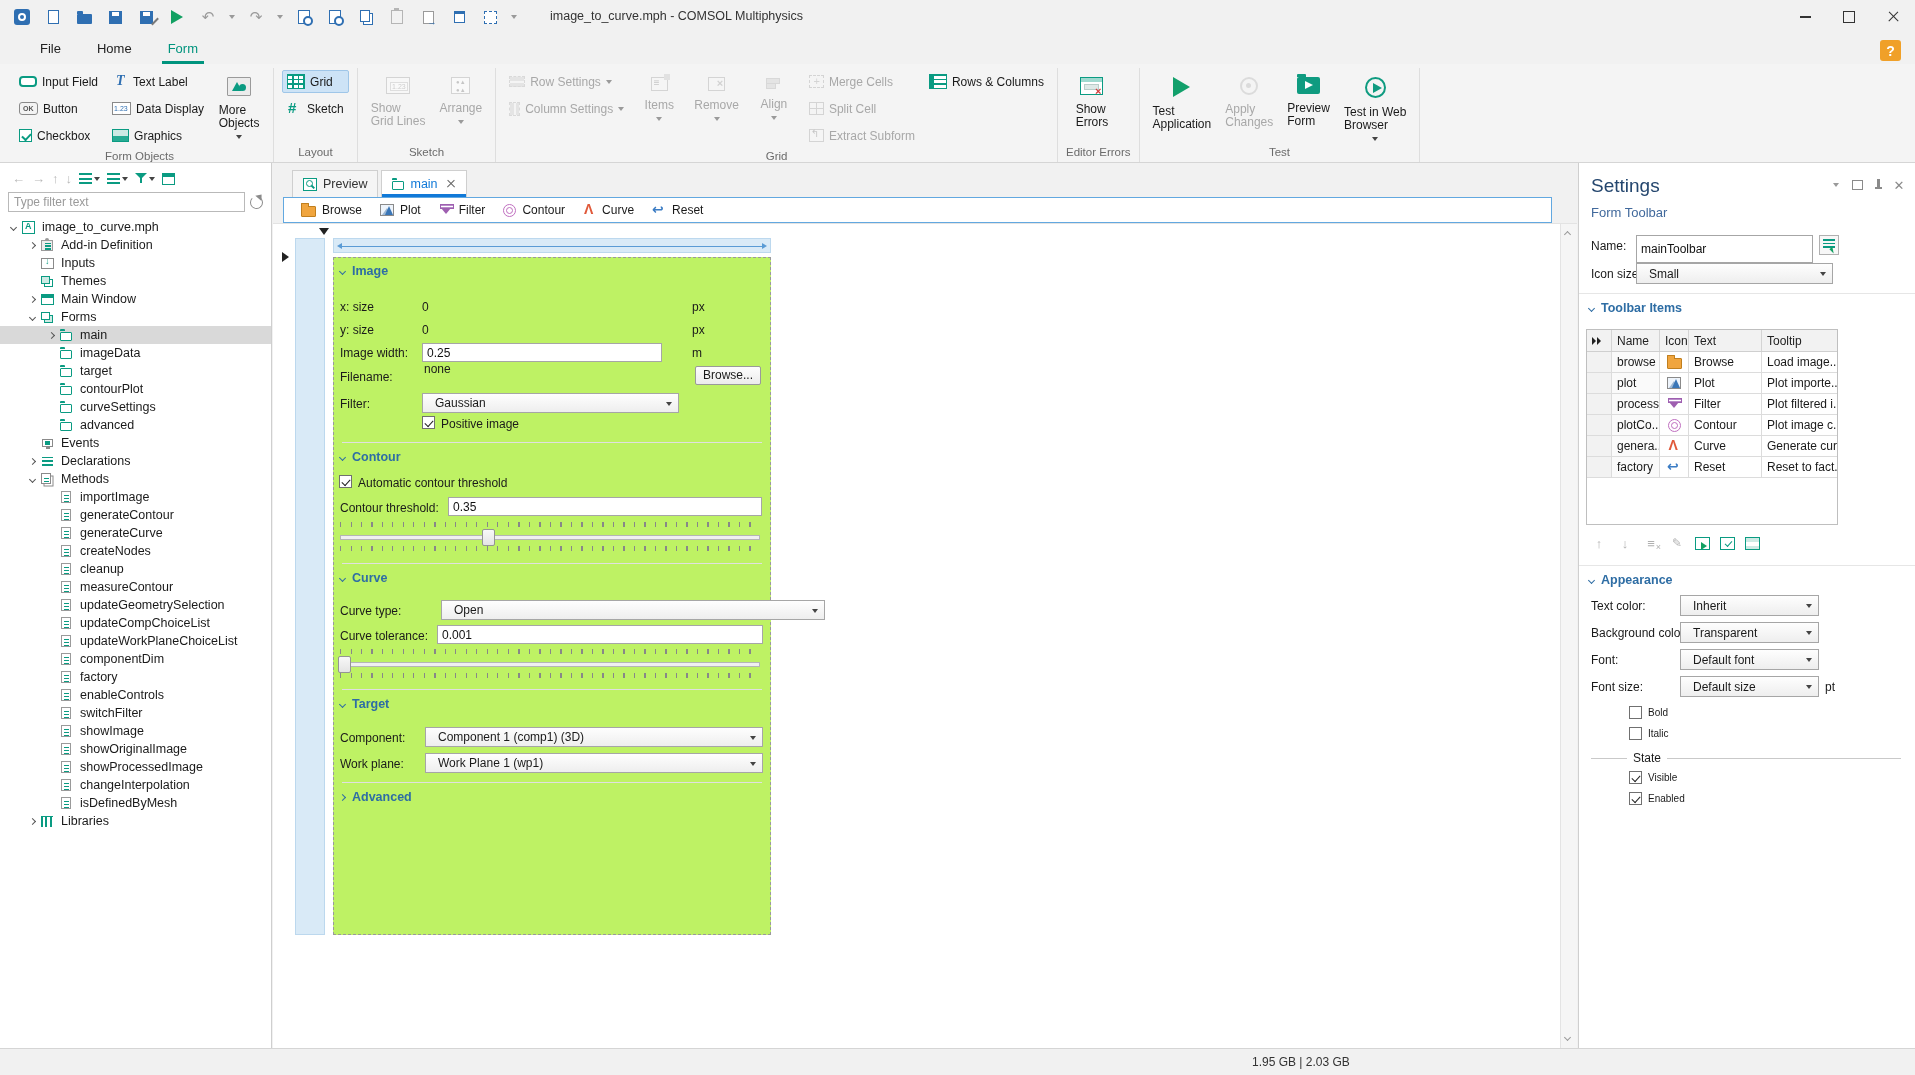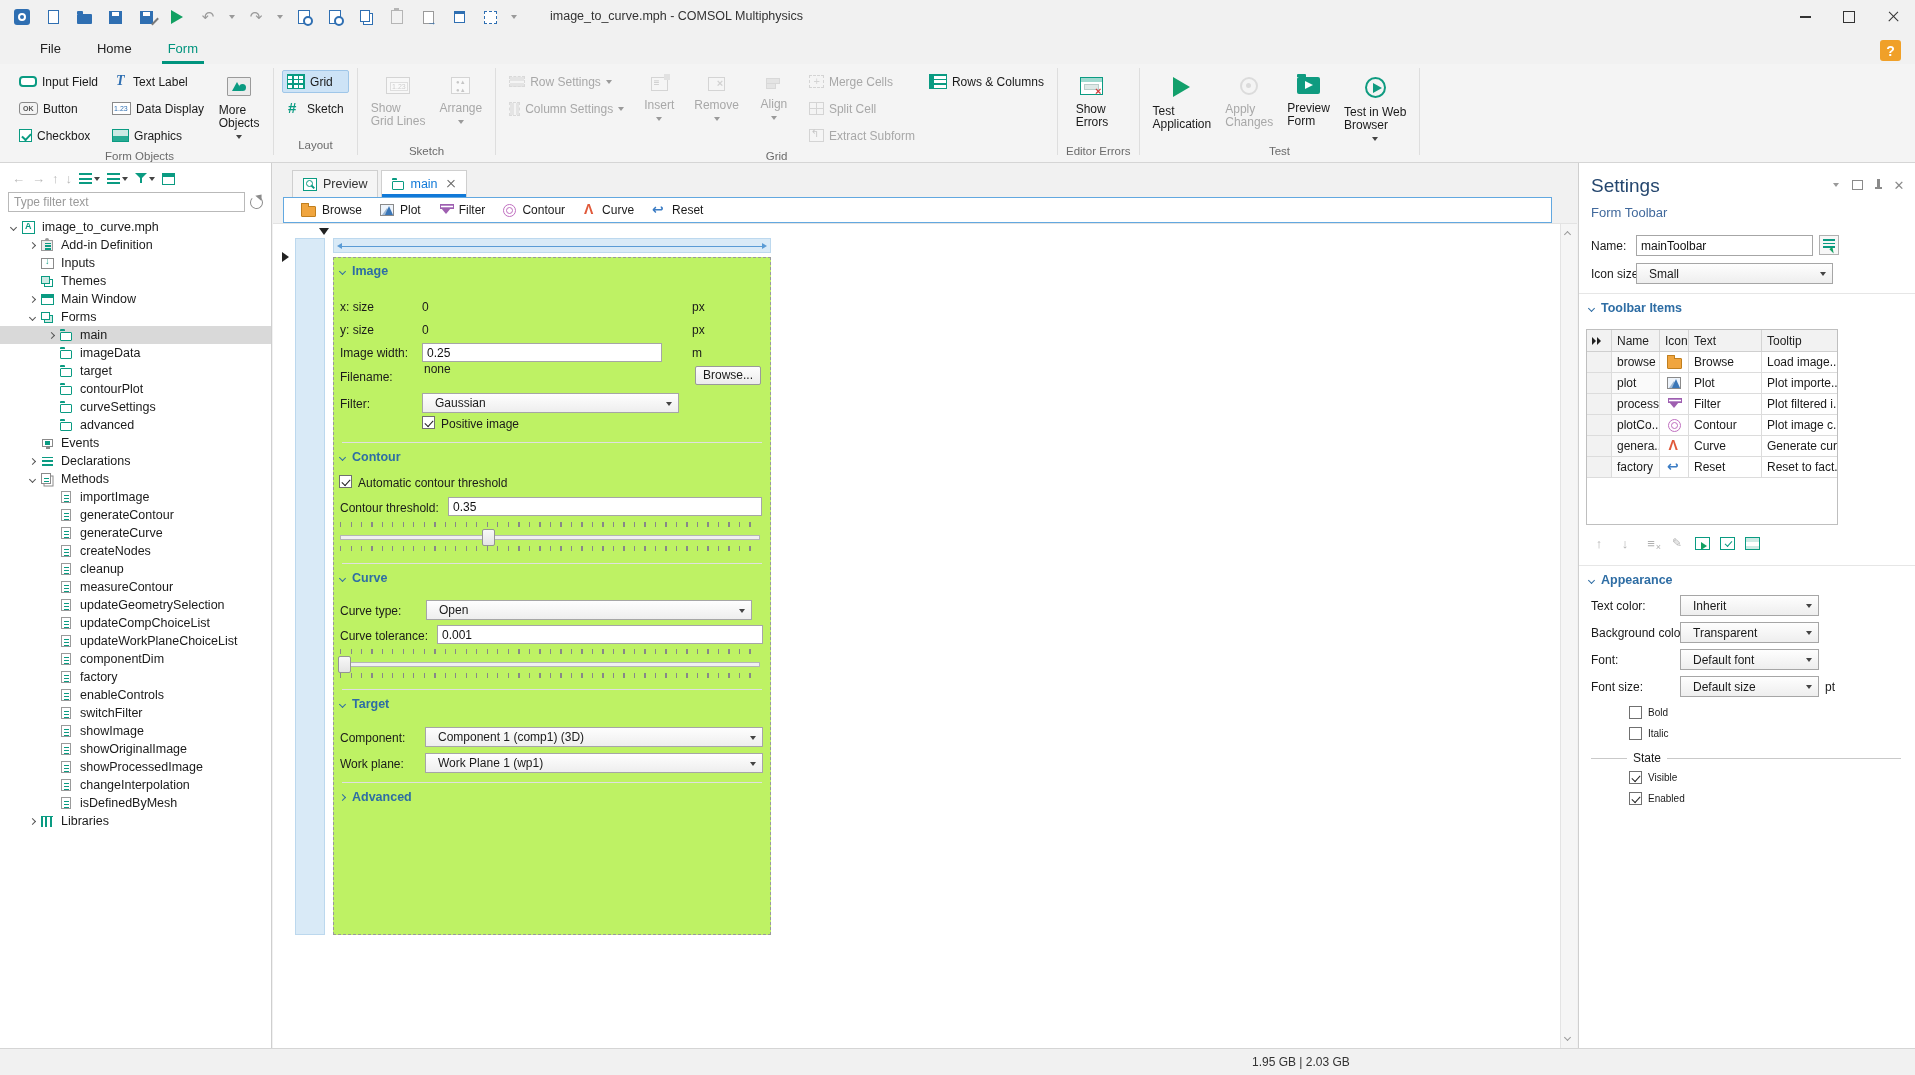--- a/index.html
+++ b/index.html
@@ -46,21 +46,21 @@
   .darrow.gray { border-top-color:#9a9a9a; }
 
   
   .menubar { position:absolute; left:0; top:34px; width:100%; height:30px; display:flex; align-items:flex-end; padding-left:22px; gap:0; }
   .mtab { padding:6px 18px 8px; font-size:13px; color:#222; position:relative; cursor:default; }
   .mtab.active { color:#00947e; }
   .mtab.active::after { content:""; position:absolute; left:12px; right:12px; bottom:0; height:3px; background:#00947e; }
   .help-btn { position:absolute; right:14px; top:6px; width:21px; height:21px; background:#f0a028; border-radius:3px; color:#fff; font-weight:bold; font-size:14px; display:flex; align-items:center; justify-content:center; }
 
   
-  .ribbon { position:absolute; left:0; top:64px; width:100%; height:99px; background:#f4f4f4; border-bottom:1px solid #d5d5d5; display:flex; align-items:stretch; padding:4px 0 7px 6px; }
+  .ribbon { position:absolute; left:0; top:64px; width:100%; height:99px; background:#f4f4f4; border-bottom:1px solid #d5d5d5; display:flex; align-items:stretch; padding:4px 0 0 6px; }
   .rgroup { display:flex; flex-direction:column; border-right:1px solid #dedede; padding:2px 8px 0; }
   .rgrow { display:flex; align-items:flex-start; gap:4px; flex:1; }
   .rgcol { display:flex; flex-direction:column; gap:4px; }
   .rgcol.big { height:100%; }
   .rbtn { display:flex; align-items:center; gap:5px; border:1px solid transparent; border-radius:2px; padding:1px 4px; }
   .rbtn-small { height:23px; font-size:12px; white-space:nowrap; }
   .rbtn-big { flex-direction:column; justify-content:flex-start; width:auto; min-width:52px; height:72px; text-align:left; padding-top:4px; }
   .rbtn-big .rlbl { white-space:pre-line; line-height:13px; font-size:12px; margin-top:3px; }
   .rbtn-big .icon { margin-top:2px; }
   .rbtn.sel { background:#cde3f6; border-color:#9fc6e8; }
@@ -284,21 +284,21 @@
   .tt-listx::before { content:"≡"; color:#b0b0b0; font-size:13px; }
   .tt-listx::after { content:"×"; color:#b0b0b0; font-size:9px; position:absolute; right:-2px; bottom:-1px; }
   .tt-edit::before { content:"✎"; color:#b0b0b0; font-size:12px; }
   .tt-playbox { width:15px; height:13px; border:1.2px solid #0a9b82; background:#fff; }
   .tt-playbox::after { content:""; position:absolute; left:5px; top:4px; width:0; height:0; border-left:6px solid #12a062; border-top:4px solid transparent; border-bottom:4px solid transparent; }
   .tt-checkbox { width:15px; height:13px; border:1.2px solid #0a9b82; background:#fff; }
   .tt-checkbox::after { content:""; position:absolute; left:4px; top:3.5px; width:6px; height:3px; border-left:1.6px solid #0a9b82; border-bottom:1.6px solid #0a9b82; transform:rotate(-47deg); }
   .tt-rows { width:15px; height:13px; border:1.2px solid #0a9b82; background:linear-gradient(#cdeae4 0 4px,#fff 4px 8px,#cdeae4 8px); }
 
   .sp-dd { position:absolute; left:101px; width:139px; height:21px; }
-  .sp-in { position:absolute; left:57px; top:72px; width:177px; height:21px; }
+  .sp-in { position:absolute; left:57px; top:72px; width:177px; height:28px; }
   .sp-chk-label { position:absolute; left:69px; font-size:10px; }
   .state-line { position:absolute; left:12px; right:14px; display:flex; align-items:center; gap:6px; font-size:12px; color:#1a1a1a; }
   .state-line::before { content:""; width:36px; height:1px; background:#c9c9c9; }
   .state-line::after { content:""; flex:1; height:1px; background:#c9c9c9; }
 </style>
 </head>
 <body>
 
 <div class="root">
 
@@ -454,21 +454,21 @@
             </div>
             <div class="rbtn rbtn-small dis">
               <span class="icon i-column-settings"></span>
               <span class="rlbl">Column Settings</span>
               <span class="darrow gray"></span>
             </div>
           </div>
           <div class="rgcol big">
             <div class="rbtn rbtn-big dis">
               <span class="icon i-insert"></span>
-              <span class="rlbl">Insert</span>
+              <span class="rlbl">Items</span>
               <span class="darrow gray"></span>
             </div>
           </div>
           <div class="rgcol big">
             <div class="rbtn rbtn-big dis">
               <span class="icon i-remove"></span>
               <span class="rlbl">Remove</span>
               <span class="darrow gray"></span>
             </div>
           </div>
@@ -998,21 +998,21 @@
         <div class="sthumb" style="left:148px;top:271px"></div>
         <div class="ticks" style="top:288px"></div>
 
         <div class="fdivider" style="top:305px"></div>
 
         <div class="fsec" style="top:313px">
             <span class="chev" style="transform:rotate(45deg)"></span>
             <span>Curve</span>
           </div>
         <div class="flabel" style="top:346px">Curve type:</div>
-        <div class="dd" style="left:92px;top:342px;width:326px;height:20px">
+        <div class="dd" style="left:107px;top:342px;width:384px;height:20px">
           <span class="val">Open</span>
             <span class="darrow"></span>
         </div>
         <div class="flabel" style="top:371px">Curve tolerance:</div>
         <input class="tin" style="left: 103px; top: 367px; width: 326px; height: 19px;" value="0.001">
         <div class="ticks" style="top:391px"></div>
         <div class="srail" style="top:404px"></div>
         <div class="sthumb" style="left:4px;top:398px"></div>
         <div class="ticks" style="top:415px"></div>
 

